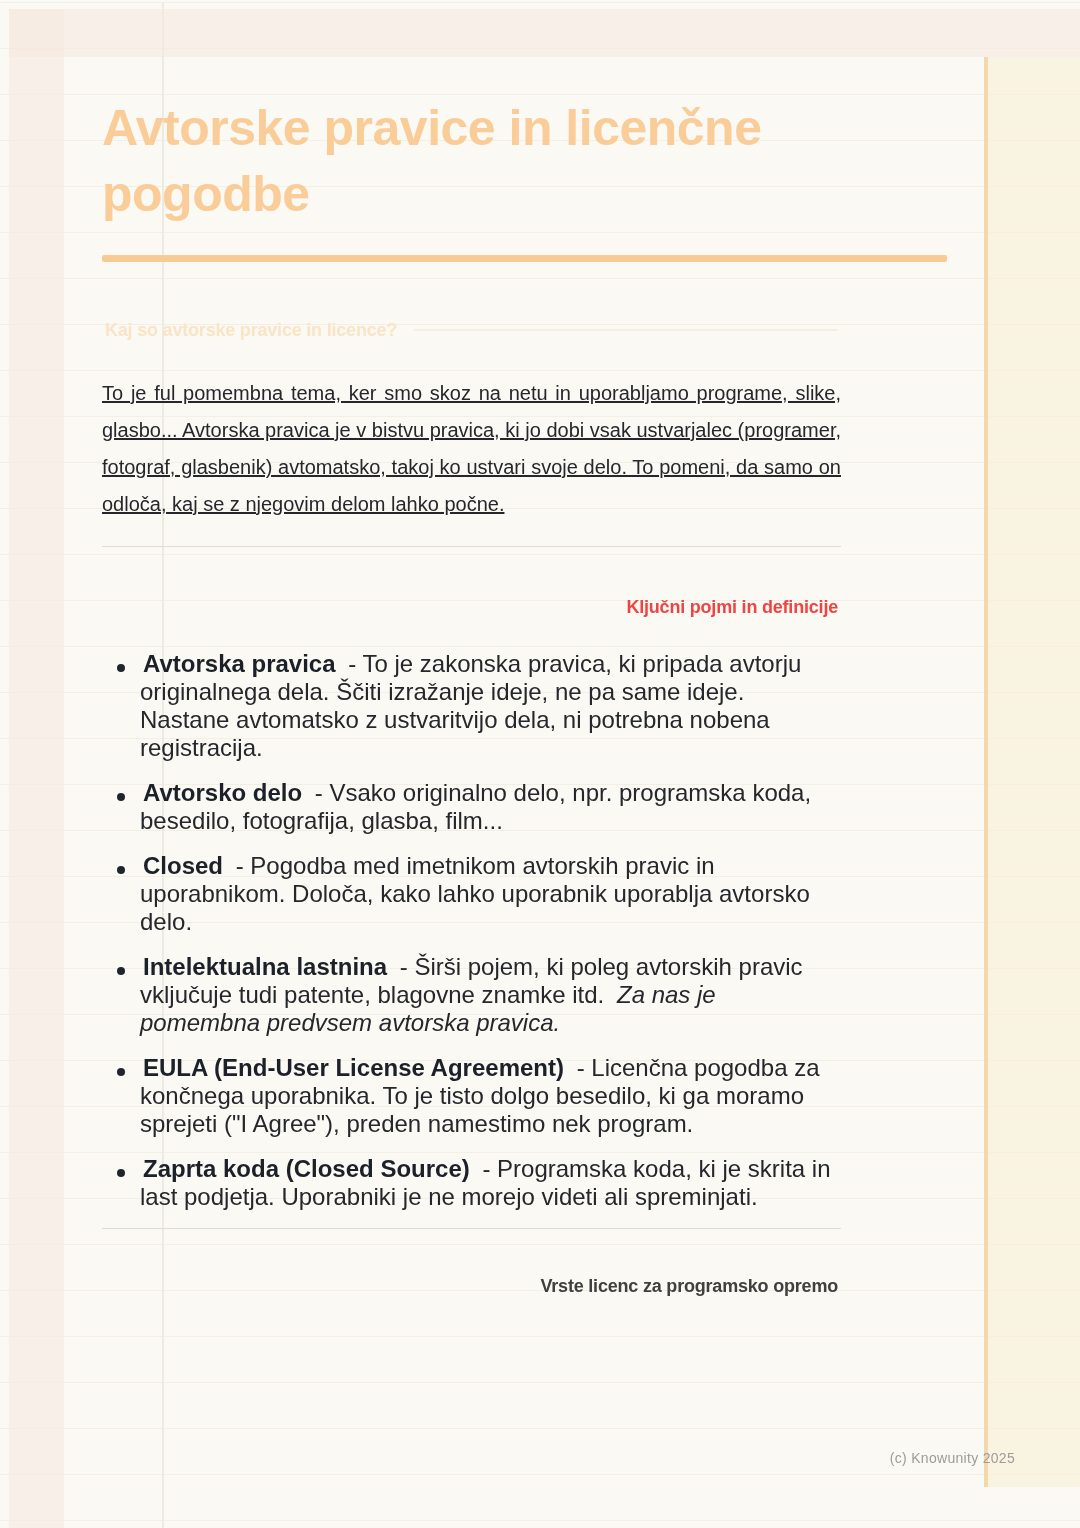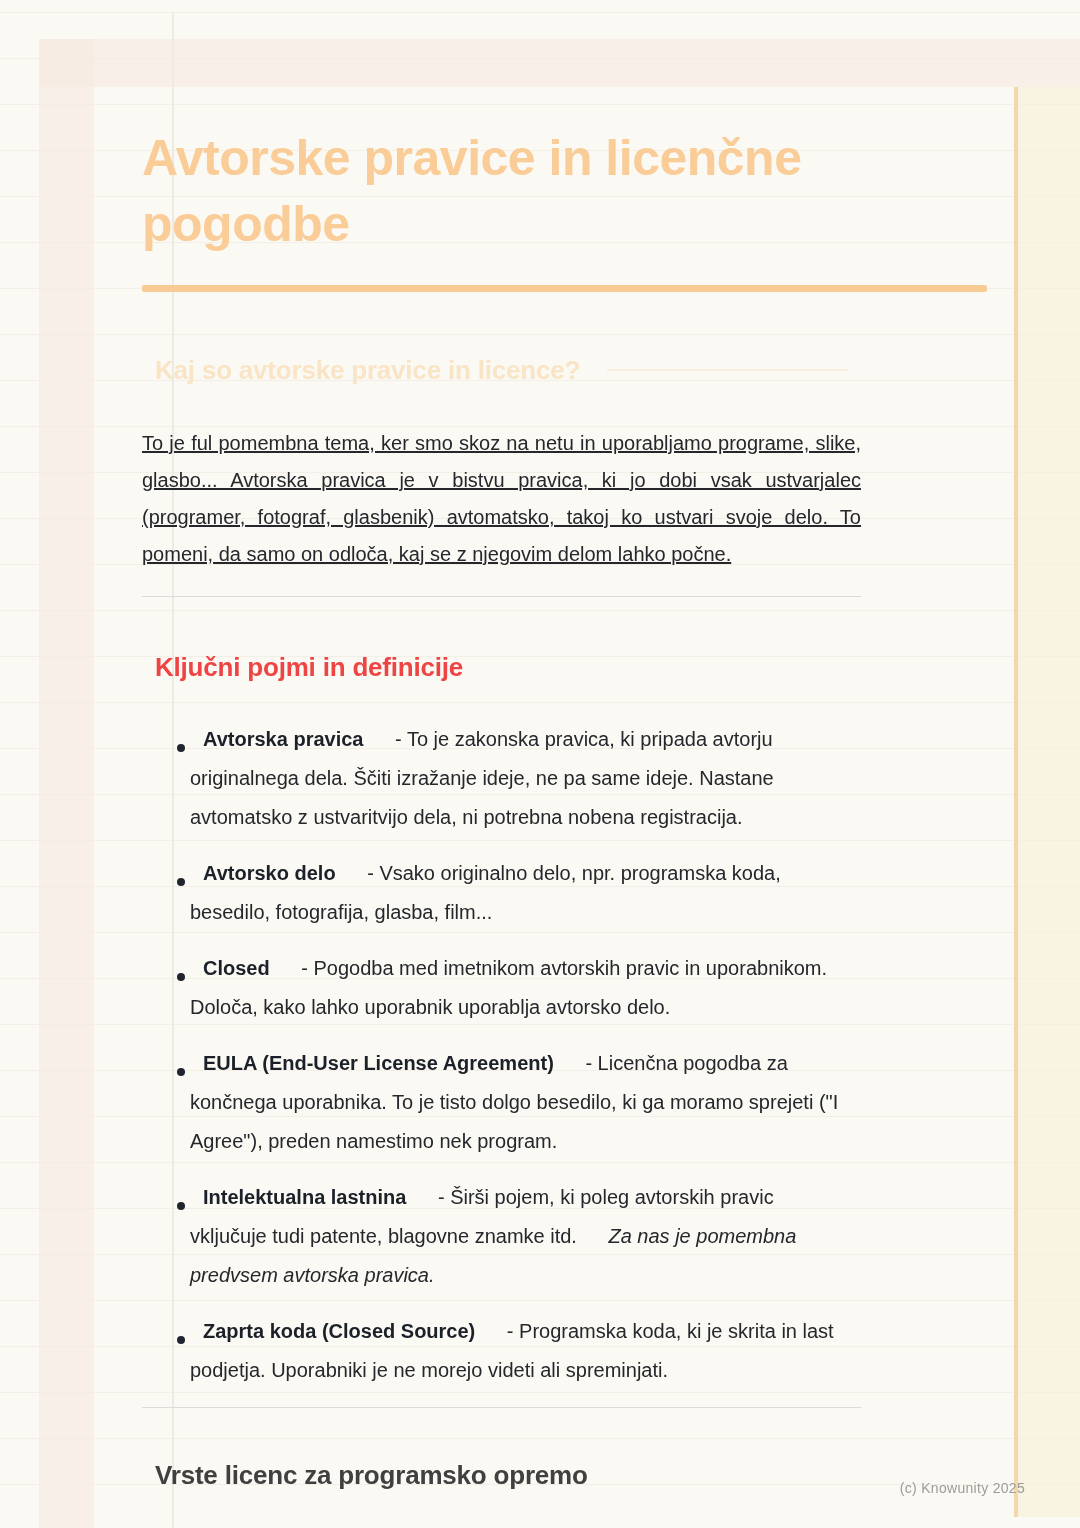--- a/index.html
+++ b/index.html
@@ -1,15 +1,15 @@
 <!DOCTYPE html>
 <html lang="sl"><head>
 <meta charset="utf-8">
 <style>
-  * { margin:13px; padding:0; box-sizing:border-box; }
+  * { margin:3px; padding:0; box-sizing:border-box; }
   html,body { width:1080px; height:1528px; }
   body {
     position:relative;
     overflow:hidden;
     font-family:"Liberation Sans", sans-serif;
     color:#23262D;
     background-color:#FBF9F3;
     
     background-image:
       linear-gradient(90deg, transparent 159px, #EDEAE2 159px, #EDEAE2 161px, transparent 161px),
@@ -39,22 +39,23 @@
   }
 
   .title-rule {
     margin-top:28px;
     width:845px; height:7px;
     background:#F8CA94; border-radius:2px;
   }
 
   .section-heading {
     display:flex; align-items:center;
-    font-size:26px; line-height:34px; font-weight:700;
+    font-size:18px; line-height:34px; font-weight:700;
     letter-spacing:-0.2px;
+    justify-content:flex-end;
   }
   .section-heading .heading-rule { flex:1; height:2px; background:#F6EFDF; margin-left:14px; }
   .h-intro    { margin-top:48px; color:#FAE4C6; }
   .h-keyterms { margin-top:40px; color:#ef4444; }
   .h-types    { margin-top:37px; color:#404040; }
 
   .para {
     font-size:20px; line-height:37px;
     text-align:justify;
     color:#25272C;
@@ -64,21 +65,21 @@
   .para-2 { margin-top:17px; }
 
   .divider { height:1px; background:#DCDBD7; }
   .divider-1 { margin-top:23px; }
   .divider-2 { margin-top:0; }
 
   .term-list { list-style:none; margin-top:23px; }
   .term-item {
     position:relative;
     padding-left:35px;
-    font-size:20px; line-height:39px;
+    font-size:24px; line-height:28px;
     margin-bottom:17px;
     color:#25272C;
   }
   .term-item:last-child { margin-bottom:17px; }
   .bullet-dot {
     position:absolute; left:9px; top:11px;
     width:8px; height:8px; border-radius:50%;
     background:#20242E;
   }
   .term { font-weight:700; color:#1B2029; }
@@ -131,29 +132,29 @@
       <em class="term-italic"></em>
     </li>
     <li class="term-item">
       <span class="bullet-dot"></span>
       <b class="term">Closed</b>
       <span>- Pogodba med imetnikom avtorskih pravic in uporabnikom. Določa, kako lahko uporabnik uporablja avtorsko delo.</span>
       <em class="term-italic"></em>
     </li>
     <li class="term-item">
       <span class="bullet-dot"></span>
+      <b class="term">Intelektualna lastnina</b>
+      <span>- Širši pojem, ki poleg avtorskih pravic vključuje tudi patente, blagovne znamke itd.</span>
+      <em class="term-italic">Za nas je pomembna predvsem avtorska pravica.</em>
+    </li>
+    <li class="term-item">
+      <span class="bullet-dot"></span>
       <b class="term">EULA (End-User License Agreement)</b>
       <span>- Licenčna pogodba za končnega uporabnika. To je tisto dolgo besedilo, ki ga moramo sprejeti ("I Agree"), preden namestimo nek program.</span>
       <em class="term-italic"></em>
-    </li>
-    <li class="term-item">
-      <span class="bullet-dot"></span>
-      <b class="term">Intelektualna lastnina</b>
-      <span>- Širši pojem, ki poleg avtorskih pravic vključuje tudi patente, blagovne znamke itd.</span>
-      <em class="term-italic">Za nas je pomembna predvsem avtorska pravica.</em>
     </li>
     <li class="term-item">
       <span class="bullet-dot"></span>
       <b class="term">Zaprta koda (Closed Source)</b>
       <span>- Programska koda, ki je skrita in last podjetja. Uporabniki je ne morejo videti ali spreminjati.</span>
       <em class="term-italic"></em>
     </li>
   </ul>
 
   <div class="divider divider-2"></div>

